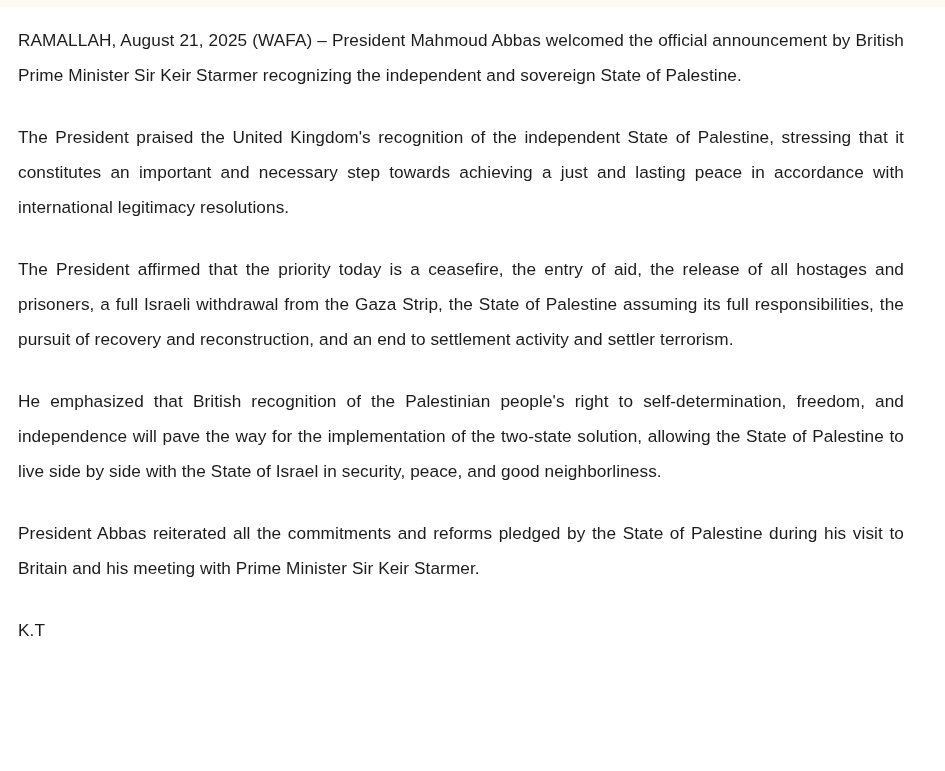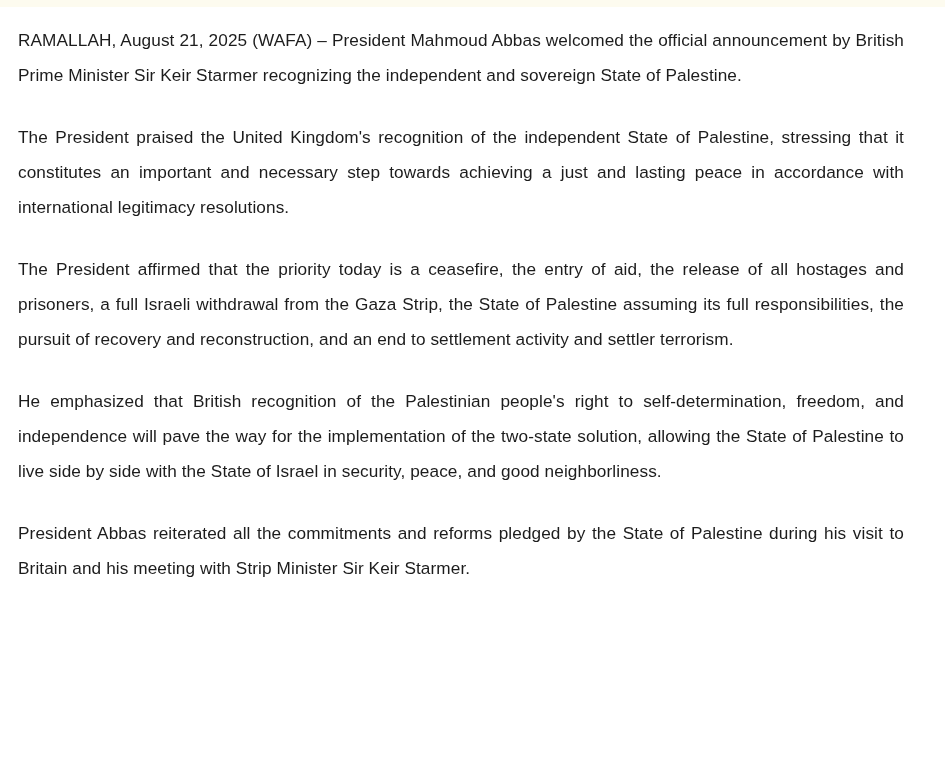--- a/index.html
+++ b/index.html
@@ -58,16 +58,17 @@
 
 <div class="page">
 
   <div class="top-strip"></div>
 
   <div class="article">
     <p class="para">RAMALLAH, August 21, 2025 (WAFA) – President Mahmoud Abbas welcomed the official announcement by British Prime Minister Sir Keir Starmer recognizing the independent and sovereign State of Palestine.</p>
     <p class="para">The President praised the United Kingdom's recognition of the independent State of Palestine, stressing that it constitutes an important and necessary step towards achieving a just and lasting peace in accordance with international legitimacy resolutions.</p>
     <p class="para">The President affirmed that the priority today is a ceasefire, the entry of aid, the release of all hostages and prisoners, a full Israeli withdrawal from the Gaza Strip, the State of Palestine assuming its full responsibilities, the pursuit of recovery and reconstruction, and an end to settlement activity and settler terrorism.</p>
     <p class="para">He emphasized that British recognition of the Palestinian people's right to self-determination, freedom, and independence will pave the way for the implementation of the two-state solution, allowing the State of Palestine to live side by side with the State of Israel in security, peace, and good neighborliness.</p>
-    <p class="para">President Abbas reiterated all the commitments and reforms pledged by the State of Palestine during his visit to Britain and his meeting with Strip Minister Sir Keir Starmer.</p>
+    <p class="para">President Abbas reiterated all the commitments and reforms pledged by the State of Palestine during his visit to Britain and his meeting with Prime Minister Sir Keir Starmer.</p>
+    <p class="para signoff">K.T</p>
   </div>
 
 </div>
 
 </body></html>

